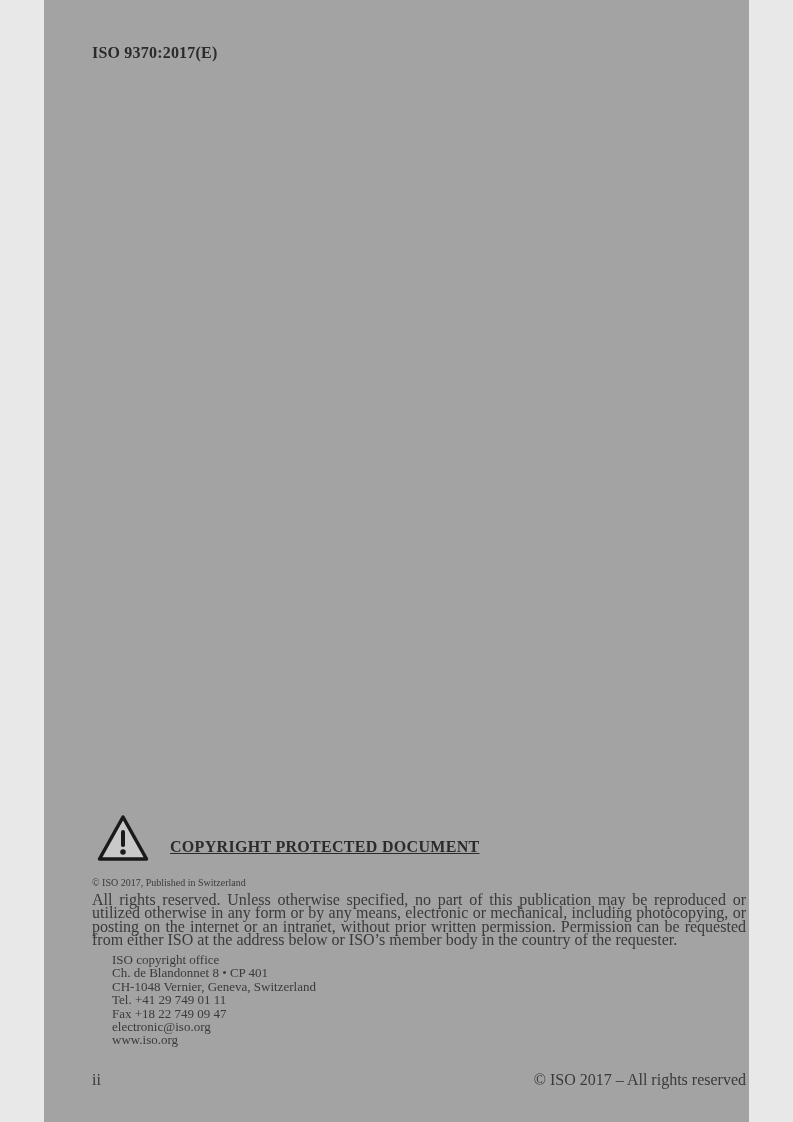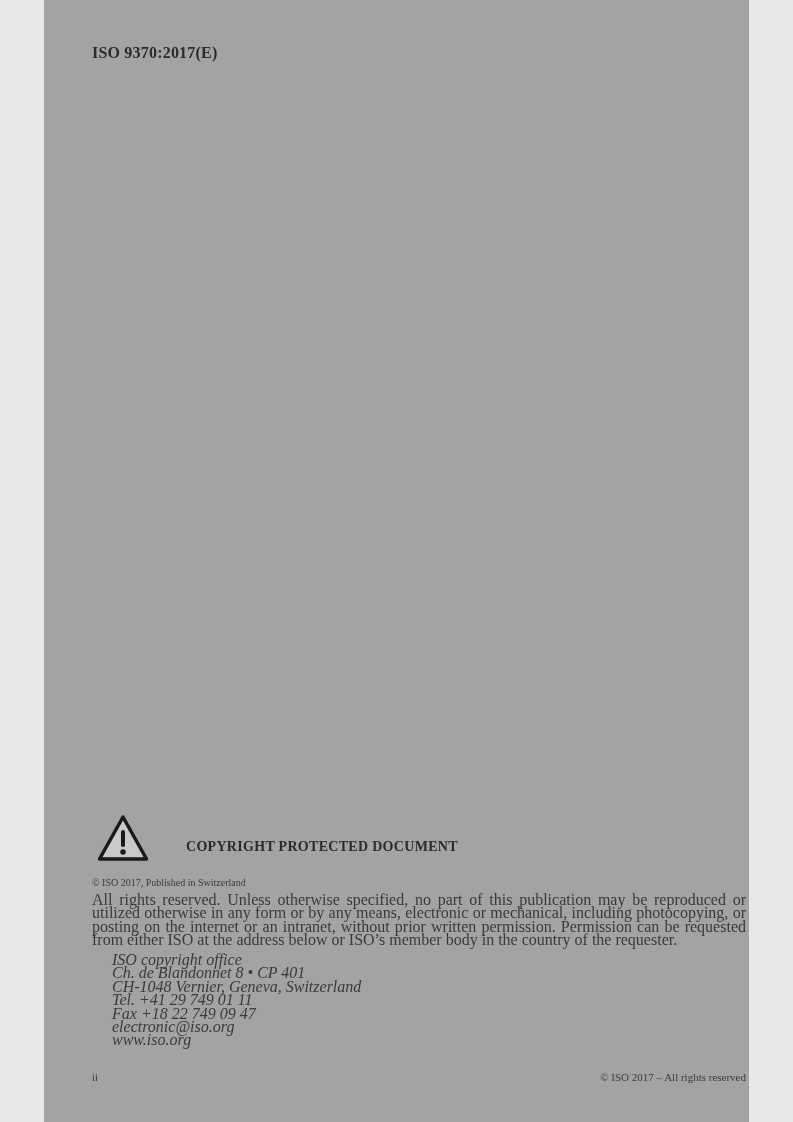--- a/index.html
+++ b/index.html
@@ -33,26 +33,27 @@
     right: 91px;
     display: flex;
     align-items: center;
   }
   .warning-icon-wrap {
     width: 54px;
     height: 52px;
     flex: 0 0 auto;
   }
   .banner-heading {
-    margin-left: 36px;
+    margin-left: 20px;
     margin-top: 18px;
-    font-size: 14px;
+    font-size: 16px;
     font-weight: bold;
     color: #2b2b2b;
     letter-spacing: 0.3px;
+    text-decoration: underline;
   }
   .publish-line {
     position: absolute;
     top: 877px;
     left: 48px;
     font-size: 10px;
     color: #3a3a3a;
   }
   .rights-paragraph {
     position: absolute;
@@ -61,33 +62,32 @@
     width: 654px;
     font-size: 16px;
     line-height: 13.4px;
     text-align: justify;
     color: #3a3a3a;
   }
   .address-block {
     position: absolute;
     top: 953px;
     left: 68px;
-    font-size: 16px;
+    font-size: 13px;
     line-height: 13.4px;
     color: #3a3a3a;
-    font-style: italic;
   }
   .page-footer {
     position: absolute;
     top: 1071px;
     left: 48px;
     width: 654px;
     display: flex;
     justify-content: space-between;
-    font-size: 11px;
+    font-size: 16px;
     color: #3a3a3a;
   }
 </style>
 </head>
 <body>
 
 <div class="page">
 
   <div class="doc-header">ISO 9370:2017(E)</div>
 

